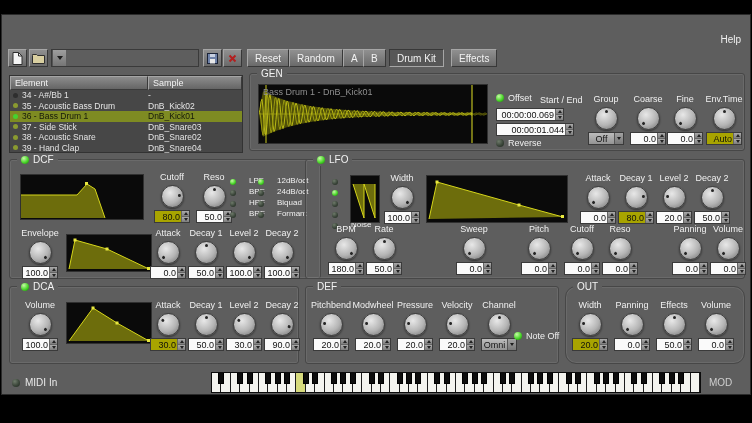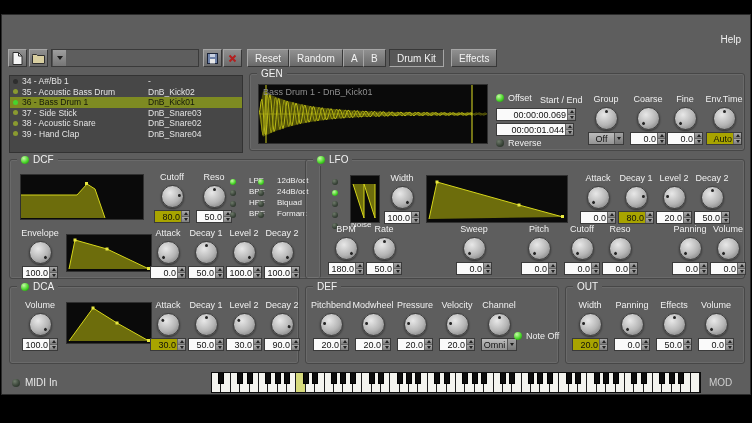--- a/index.html
+++ b/index.html
@@ -122,21 +122,21 @@
 #out-knobs .kcol:nth-child(1){left:6px;}
 #out-knobs .kcol:nth-child(2){left:48px;}
 #out-knobs .kcol:nth-child(3){left:90px;}
 #out-knobs .kcol:nth-child(4){left:132px;}
 
 #g-gen{left:247px;top:58px;width:496px;height:78px;padding-left:12px;}
 #g-dcf{left:7px;top:144px;width:312px;height:120px;}
 #g-lfo{left:303px;top:144px;width:440px;height:120px;}
 #g-dca{left:7px;top:271px;width:290px;height:78px;}
 #g-def{left:303px;top:271px;width:254px;height:78px;}
-#g-out{left:563px;top:271px;width:180px;height:78px;}
+#g-out{left:563px;top:271px;width:180px;height:78px;border-radius:11px;}
 
 .status-item{position:absolute;display:flex;gap:5px;align-items:center;font-size:10px;color:#eaeaea;}
 #midiin{left:10px;top:362px;}
 #modlabel{position:absolute;left:707px;top:362px;font-size:10px;color:#cfcfcf;}
 #keyboard{position:absolute;left:209px;top:357px;width:490px;height:21px;background:#f7f7f3;border:1px solid #0c0c0c;}
 .wk{position:absolute;top:0;height:100%;background:#f4f4ef;border-right:1px solid #1c1c1c;}
 .wk.hl{background:#d6da7c;}
 .bk{position:absolute;top:0;height:60%;background:#0d0d0d;border:1px solid #000;border-top:none;z-index:2;}
 .delx-svg,.icon-svg{display:block;}
 </style>
@@ -182,20 +182,24 @@
     </div>
     <div class="tbtn" style="left:245px">Reset</div>
     <div class="tbtn" style="left:287px">Random</div>
     <div class="tbtn" style="left:341px">A</div>
     <div class="tbtn" style="left:361px">B</div>
     <div class="tbtn pressed" style="left:387px">Drum Kit</div>
     <div class="tbtn" style="left:449px">Effects</div>
   </div>
 
   <div id="elements">
+    <div class="lhead">
+      <div class="c1">Element</div>
+      <div class="c2">Sample</div>
+    </div>
     <div id="elem-rows">
           <div class="lrow">
             <span class="dot"></span>
             <span class="ecell">34 - A#/Bb 1</span>
             <span class="scell">-</span>
           </div>
           <div class="lrow">
             <span class="dot has"></span>
             <span class="ecell">35 - Acoustic Bass Drum</span>
             <span class="scell">DnB_Kick02</span>
@@ -237,21 +241,21 @@
             <line x1="7" y1="0" x2="7" y2="58" stroke="#caca1e"></line>
             <line x1="213" y1="0" x2="213" y2="58" stroke="#e0e024"></line>
           </svg>
       <div class="wave-label">Bass Drum 1 - DnB_Kick01</div>
     </div>
     <div class="ck" style="left:246px;top:19px">
       <span class="led"></span>
       <span class="cklabel">Offset</span>
     </div>
     <span class="slabel" style="left:290px;top:21px">Start / End</span>
-    <div class="spin" style="position:absolute;left:246px;top:34px;width:80px">
+    <div class="spin" style="position:absolute;left:246px;top:34px;width:68px">
       <div class="sv">00:00:00.069</div>
       <div class="spars">
             <div>
               <div class="tri-up"></div>
             </div>
             <div>
               <div class="tri-dn"></div>
             </div>
           </div>
     </div>

